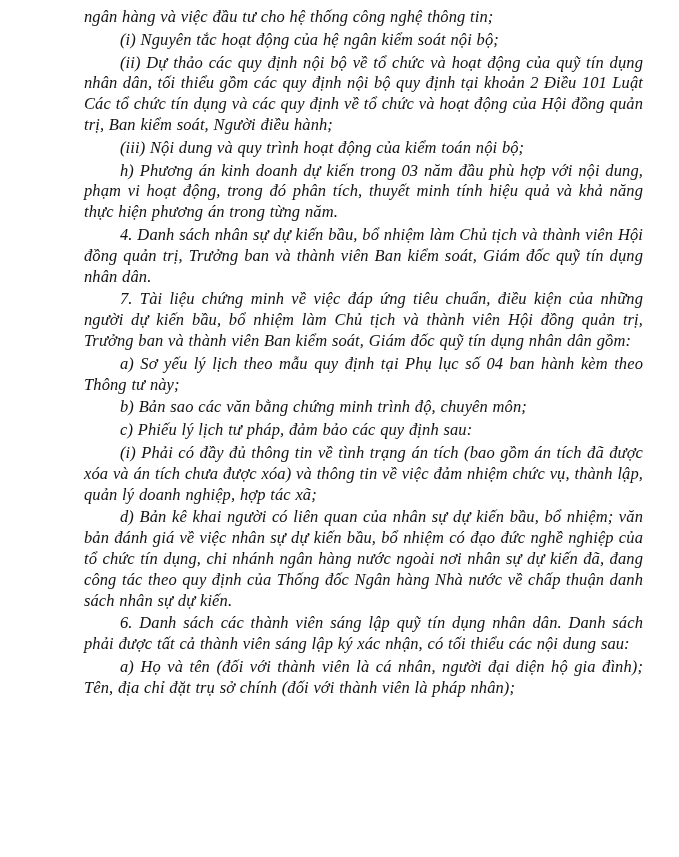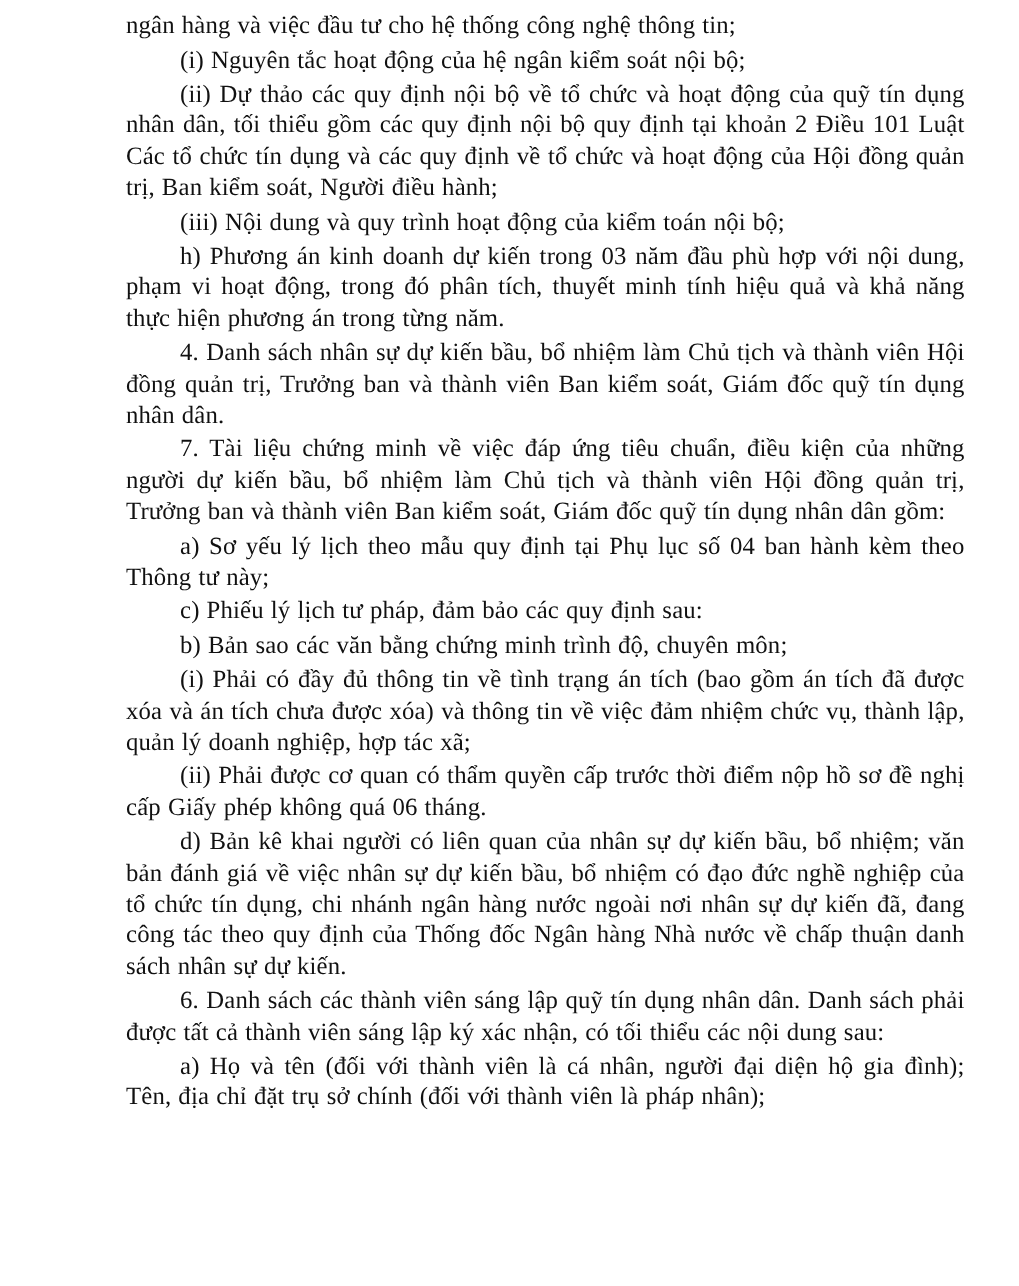--- a/index.html
+++ b/index.html
@@ -13,20 +13,21 @@
     overflow: hidden;
     font-family: "Liberation Serif", "DejaVu Serif", serif;
     color: #111111;
   }
   .page {
     box-sizing: border-box;
     width: 679px;
     height: 857px;
     padding: 7px 36px 6px 84px;
     background: #ffffff;
+    font-style: italic;
   }
   .page p {
     margin: 0 0 2px 0;
     font-size: 16.5px;
     line-height: 20.8px;
     text-align: justify;
     letter-spacing: 0.1px;
     word-spacing: 0.5px;
   }
   .page p.indent {
@@ -39,21 +40,20 @@
 <div class="page">
   <div id="paragraph-container">
       <p>ngân hàng và việc đầu tư cho hệ thống công nghệ thông tin;</p>
       <p class="indent">(i) Nguyên tắc hoạt động của hệ ngân kiểm soát nội bộ;</p>
       <p class="indent">(ii) Dự thảo các quy định nội bộ về tổ chức và hoạt động của quỹ tín dụng nhân dân, tối thiểu gồm các quy định nội bộ quy định tại khoản 2 Điều 101 Luật Các tổ chức tín dụng và các quy định về tổ chức và hoạt động của Hội đồng quản trị, Ban kiểm soát, Người điều hành;</p>
       <p class="indent">(iii) Nội dung và quy trình hoạt động của kiểm toán nội bộ;</p>
       <p class="indent">h) Phương án kinh doanh dự kiến trong 03 năm đầu phù hợp với nội dung, phạm vi hoạt động, trong đó phân tích, thuyết minh tính hiệu quả và khả năng thực hiện phương án trong từng năm.</p>
       <p class="indent">4. Danh sách nhân sự dự kiến bầu, bổ nhiệm làm Chủ tịch và thành viên Hội đồng quản trị, Trưởng ban và thành viên Ban kiểm soát, Giám đốc quỹ tín dụng nhân dân.</p>
       <p class="indent">7. Tài liệu chứng minh về việc đáp ứng tiêu chuẩn, điều kiện của những người dự kiến bầu, bổ nhiệm làm Chủ tịch và thành viên Hội đồng quản trị, Trưởng ban và thành viên Ban kiểm soát, Giám đốc quỹ tín dụng nhân dân gồm:</p>
       <p class="indent">a) Sơ yếu lý lịch theo mẫu quy định tại Phụ lục số 04 ban hành kèm theo Thông tư này;</p>
+      <p class="indent">b) Bản sao các văn bằng chứng minh trình độ, chuyên môn;</p>
       <p class="indent">c) Phiếu lý lịch tư pháp, đảm bảo các quy định sau:</p>
-      <p class="indent">b) Bản sao các văn bằng chứng minh trình độ, chuyên môn;</p>
       <p class="indent">(i) Phải có đầy đủ thông tin về tình trạng án tích (bao gồm án tích đã được xóa và án tích chưa được xóa) và thông tin về việc đảm nhiệm chức vụ, thành lập, quản lý doanh nghiệp, hợp tác xã;</p>
-      <p class="indent">(ii) Phải được cơ quan có thẩm quyền cấp trước thời điểm nộp hồ sơ đề nghị cấp Giấy phép không quá 06 tháng.</p>
       <p class="indent">d) Bản kê khai người có liên quan của nhân sự dự kiến bầu, bổ nhiệm; văn bản đánh giá về việc nhân sự dự kiến bầu, bổ nhiệm có đạo đức nghề nghiệp của tổ chức tín dụng, chi nhánh ngân hàng nước ngoài nơi nhân sự dự kiến đã, đang công tác theo quy định của Thống đốc Ngân hàng Nhà nước về chấp thuận danh sách nhân sự dự kiến.</p>
       <p class="indent">6. Danh sách các thành viên sáng lập quỹ tín dụng nhân dân. Danh sách phải được tất cả thành viên sáng lập ký xác nhận, có tối thiểu các nội dung sau:</p>
       <p class="indent">a) Họ và tên (đối với thành viên là cá nhân, người đại diện hộ gia đình); Tên, địa chỉ đặt trụ sở chính (đối với thành viên là pháp nhân);</p>
     </div>
 </div>
 
 </body></html>

